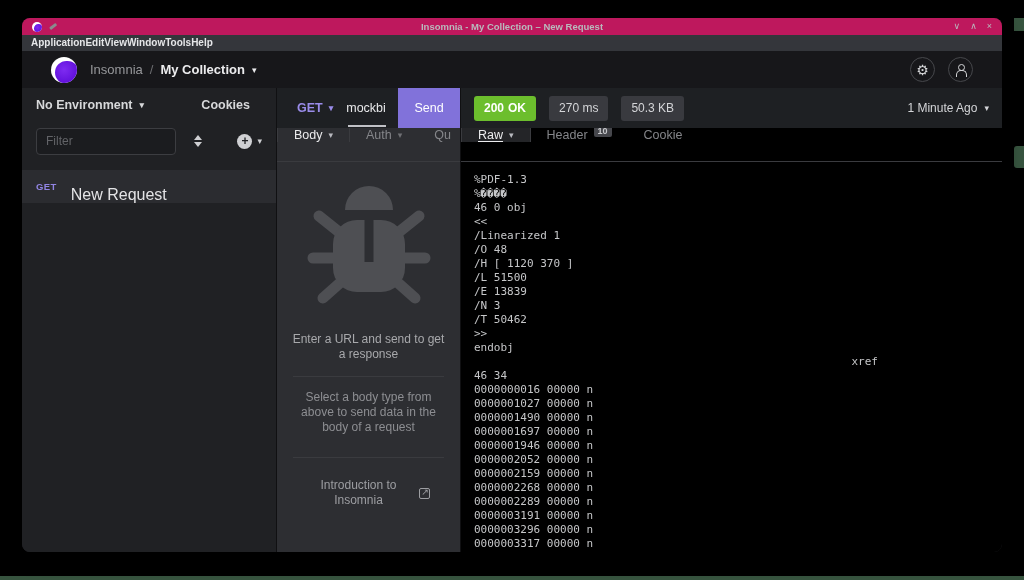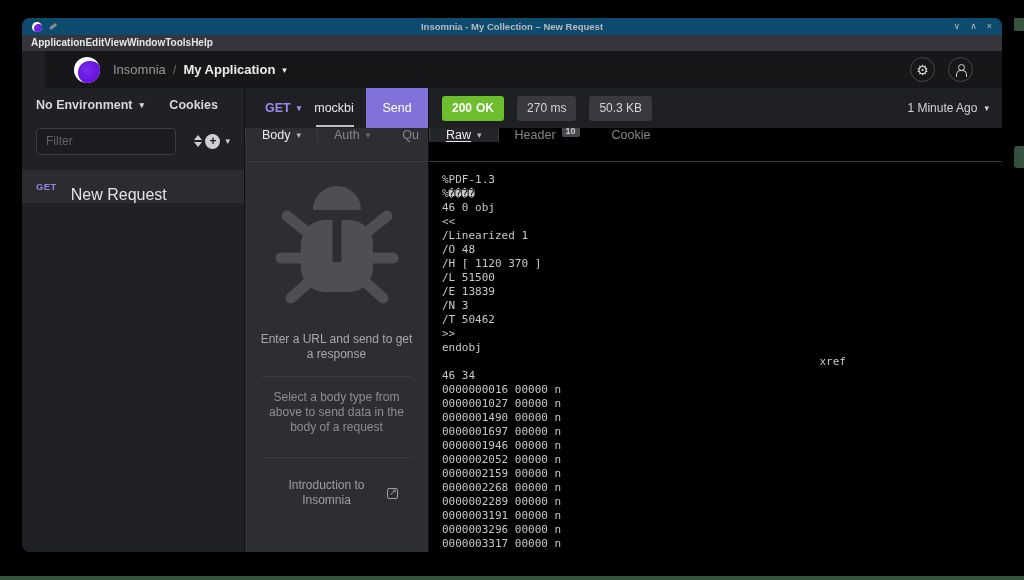--- a/index.html
+++ b/index.html
@@ -18,56 +18,56 @@
   .desk-r { position:absolute; right:0; top:146px; width:10px; height:22px; background:#37543f; border-radius:3px 0 0 3px; }
 
   .window {
     position:absolute; left:22px; top:18px; width:980px; height:534px;
     background:#202124; border-radius:8px; overflow:hidden;
     display:flex; flex-direction:column;
     box-shadow:0 4px 18px rgba(0,0,0,.9);
   }
 
   
-  .titlebar { position:relative; height:17px; background:#0c4a6e; display:flex; align-items:center; padding:0 10px; flex:0 0 auto; }
+  .titlebar { position:relative; height:17px; background:#be185d; display:flex; align-items:center; padding:0 10px; flex:0 0 auto; }
   .tb-left { display:flex; align-items:center; gap:7px; z-index:2; }
   .mini-logo { position:relative; width:10px; height:10px; border-radius:50%; background:#fff; overflow:hidden; }
   .mini-logo::after { content:""; position:absolute; width:9px; height:9px; border-radius:50%; right:-1px; bottom:-1px;
     background:radial-gradient(circle at 38% 38%, #7e2bf1 0%, #6312dd 60%, #5a0fd0 100%); }
   .pen-icon { width:8px; height:2.5px; background:#8a8b8e; border-radius:1px; transform:rotate(-38deg); }
   .tb-title { position:absolute; left:0; right:0; text-align:center; font-size:9.5px; font-weight:700; color:#b9babd; }
   .tb-controls { margin-left:auto; display:flex; gap:10px; z-index:2; }
   .tb-ctl { font-size:9px; color:#b9babd; line-height:1; cursor:default; }
 
   
   .menubar { height:16px; background:#34363b; display:flex; align-items:center; padding:0 9px; flex:0 0 auto; }
   .menu-item { font-size:10px; font-weight:700; color:#e6e7e9; line-height:1; }
 
   
-  .appheader { height:37px; background:#17171a; display:flex; align-items:center; padding:0 29px; flex:0 0 auto;margin-left:23px; }
+  .appheader { height:37px; background:#17171a; display:flex; align-items:center; padding:0 29px; flex:0 0 auto; }
   .logo { position:relative; width:26px; height:26px; border-radius:50%; background:#fff; overflow:hidden; flex:0 0 auto; }
   .logo::after { content:""; position:absolute; width:23.5px; height:23.5px; border-radius:50%; right:-1.5px; bottom:-1.5px;
     background:radial-gradient(circle at 38% 38%, #7e2bf1 0%, #6312dd 60%, #5a0fd0 100%); }
   .crumb { display:flex; align-items:center; margin-left:13px; }
   .crumb-app { font-size:13px; color:#96979a; }
   .crumb-sep { font-size:13px; color:#6c6d70; margin:0 7px; }
   .crumb-name { font-size:13px; font-weight:700; color:#ececee; }
   .crumb-caret { font-size:9px; color:#ececee; margin-left:7px; }
   .hdr-right { margin-left:auto; display:flex; gap:13px; }
   .circle-btn { width:25px; height:25px; border:1px solid #46474b; border-radius:50%; display:flex; align-items:center; justify-content:center; color:#d4d5d7; }
   .gear-glyph { font-size:14px; line-height:1; }
   .user-glyph { position:relative; width:12px; height:12px; }
   .user-glyph::before { content:""; position:absolute; left:3.2px; top:0; width:5px; height:5px; border:1.4px solid #d4d5d7; border-radius:50%; }
   .user-glyph::after { content:""; position:absolute; left:1px; bottom:-1px; width:9.5px; height:5.5px; border:1.4px solid #d4d5d7; border-bottom:none; border-radius:5px 5px 0 0; }
 
   
   .main { flex:1; display:flex; min-height:0; }
 
   
-  .sidebar { width:223px; background:#202124; border-right:1px solid #101012; display:flex; flex-direction:column; flex:0 0 auto; }
+  .sidebar { width:255px; background:#202124; border-right:1px solid #101012; display:flex; flex-direction:column; flex:0 0 auto; }
   .env-row { height:34px; display:flex; align-items:center; padding:0 26px 0 14px; flex:0 0 auto; }
   .env-btn { display:flex; align-items:center; gap:7px; font-size:12.5px; font-weight:600; color:#d7d8da; }
   .env-caret { font-size:9px; color:#d7d8da; }
   .cookies-btn { margin-left:auto; font-size:12.5px; font-weight:600; color:#d7d8da; }
   .filter-row { height:38px; display:flex; align-items:center; padding:0 14px; flex:0 0 auto; }
   .filter-input { width:140px; height:27px; background:#1b1c1f; border:1px solid #3c3d41; border-radius:4px; color:#d7d8da; font-size:12px; padding:0 9px; outline:none; font-family:"Liberation Sans",sans-serif; }
   .filter-input::placeholder { color:#626367; }
   .sort-btn { margin-left:18px; display:flex; flex-direction:column; gap:2.5px; align-items:center; }
   .tri-up { width:0; height:0; border-left:4.5px solid transparent; border-right:4.5px solid transparent; border-bottom:5.5px solid #cfd0d3; }
   .tri-down { width:0; height:0; border-left:4.5px solid transparent; border-right:4.5px solid transparent; border-top:5.5px solid #cfd0d3; }
@@ -152,21 +152,21 @@
     <span class="menu-item">Window</span>
     <span class="menu-item">Tools</span>
     <span class="menu-item">Help</span>
   </div>
 
   <div class="appheader">
     <div class="logo"></div>
     <div class="crumb">
       <span class="crumb-app">Insomnia</span>
       <span class="crumb-sep">/</span>
-      <span class="crumb-name">My Application</span>
+      <span class="crumb-name">My Collection</span>
       <span class="crumb-caret">▾</span>
     </div>
     <div class="hdr-right">
       <div class="circle-btn">
         <span class="gear-glyph">⚙</span>
       </div>
       <div class="circle-btn">
         <span class="user-glyph"></span>
       </div>
     </div>

